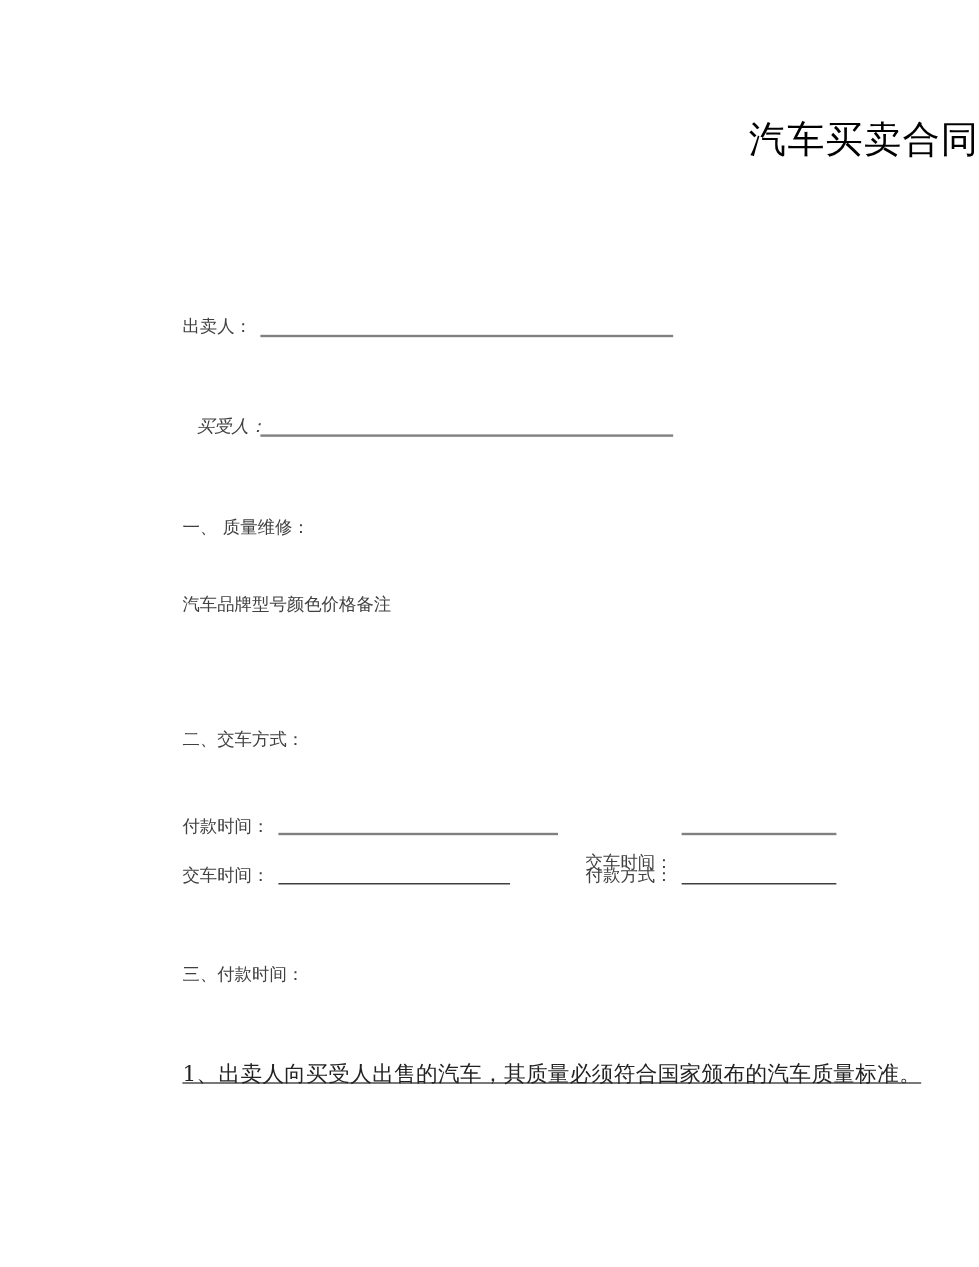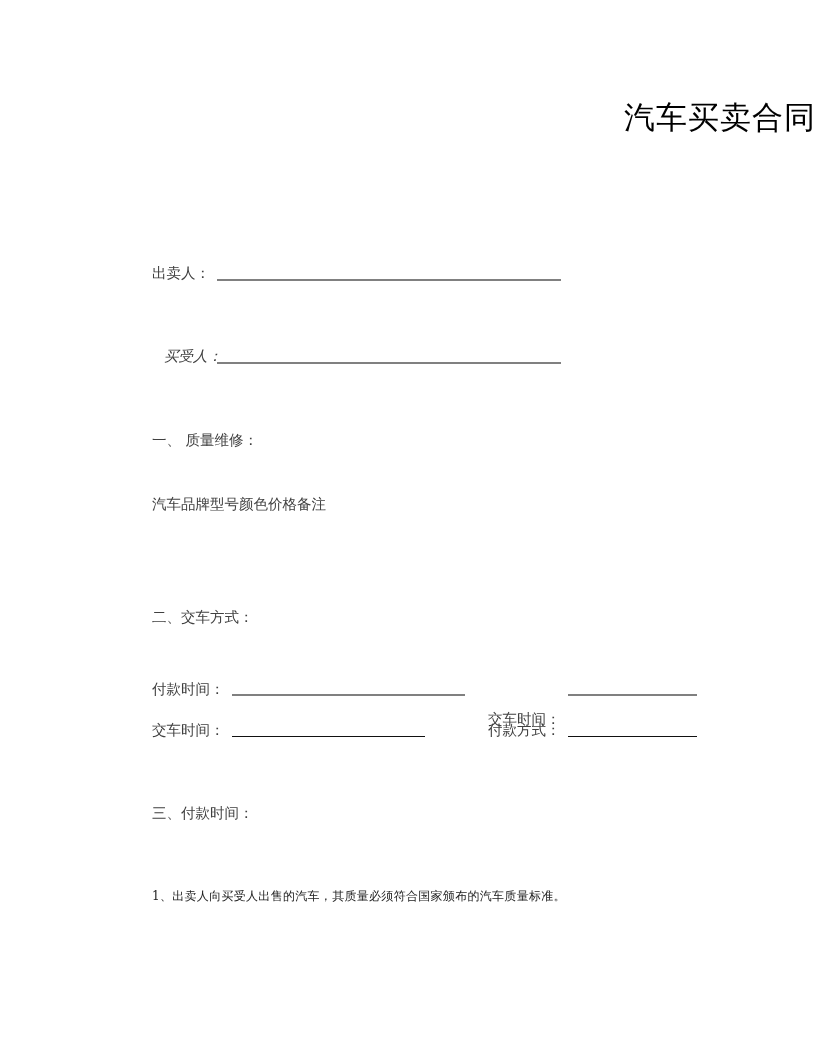--- a/index.html
+++ b/index.html
@@ -32,24 +32,25 @@
       line-height: 20px;
       color: #404040;
     }
     .uline {
       position: absolute;
       height: 0;
     }
     .uline.gray { border-top: 2px solid #808080; }
     .uline.black { border-top: 1.5px solid #111111; }
     .body-text {
-      font-size: 12px;
+      font-size: 18px;
       line-height: 20px;
       color: #222222;
       letter-spacing: 0.3px;
+      text-decoration: underline;
     }
   </style>
 </head>
 <body>
 
 <div>
 
   <div class="abs title">汽车买卖合同</div>
 
   <div class="abs txt" style="left:152px; top:263px;">出卖人：</div>

